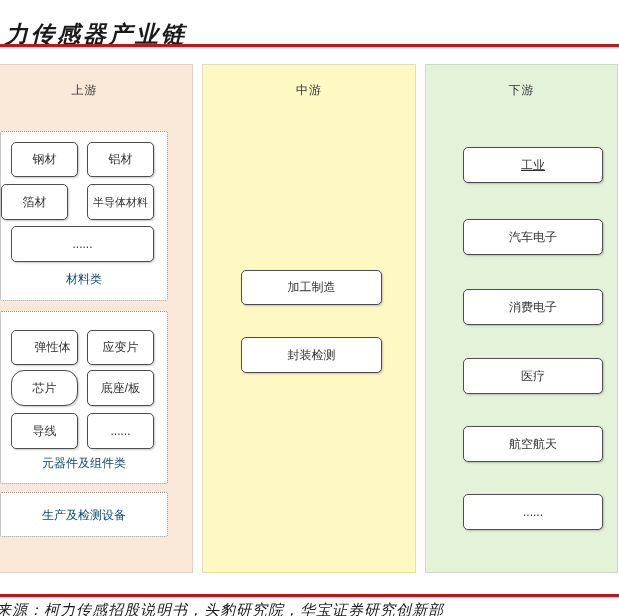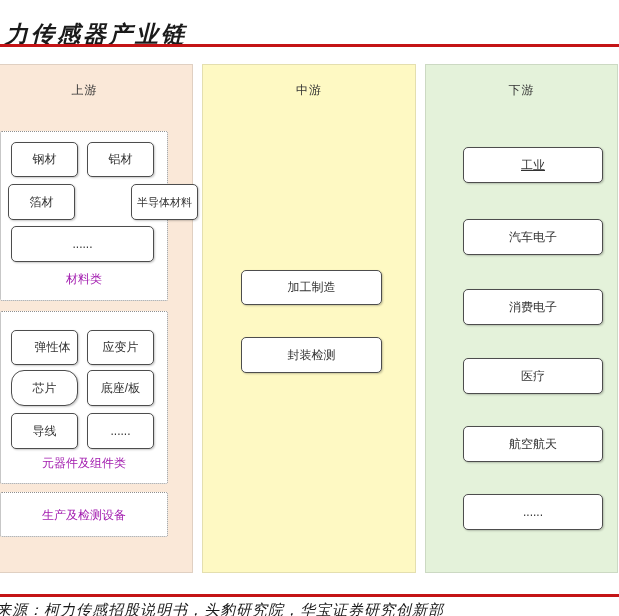--- a/index.html
+++ b/index.html
@@ -35,40 +35,40 @@
   
   .group{
     position:absolute;background:#ffffff;border:1px dotted #8f8f8f;
     border-radius:2px;box-sizing:border-box;
   }
   .g1{left:0px;top:131px;width:168px;height:170px;}
   .g2{left:0px;top:311px;width:168px;height:173px;}
   .g3{left:0px;top:492px;width:168px;height:45px;}
   .group-label{
     position:absolute;left:0;right:0;text-align:center;
-    font-size:12px;color:#a21caf;white-space:nowrap;
+    font-size:12px;color:#0c4a6e;white-space:nowrap;
   }
   .g1 .group-label{bottom:12px;}
   .g2 .group-label{bottom:11px;}
   .g3 .group-label{top:14px;}
 
   
   .node{
     position:absolute;background:#ffffff;
     border:1.5px solid #4d4d4d;border-radius:5px;
     box-shadow:1px 1px 2px rgba(0,0,0,0.22);
     display:flex;align-items:center;justify-content:center;
     font-size:12px;color:#333;box-sizing:border-box;
     white-space:nowrap;
   }
   
   .n-steel{left:11px;top:142px;width:67px;height:35px;}
   .n-aluminum{left:87px;top:142px;width:67px;height:35px;}
-  .n-foil{left:8px;top:184px;width:67px;height:36px;}
-  .n-semiconductor{left:87px;top:184px;width:67px;height:36px;font-size:11px;margin-left:44px;}
+  .n-foil{left:1px;top:184px;width:67px;height:36px;}
+  .n-semiconductor{left:87px;top:184px;width:67px;height:36px;font-size:11px;}
   .n-mat-ellipsis{left:11px;top:226px;width:143px;height:36px;}
   
   .n-elastomer{left:11px;top:330px;width:67px;height:35px;padding-left:16px;}
   .n-strain-gauge{left:87px;top:330px;width:67px;height:35px;}
   .n-chip{left:11px;top:370px;width:67px;height:36px;border-radius:13px;}
   .n-base-plate{left:87px;top:370px;width:67px;height:36px;}
   .n-wire{left:11px;top:413px;width:67px;height:36px;}
   .n-comp-ellipsis{left:87px;top:413px;width:67px;height:36px;}
   
   .n-processing{left:241px;top:270px;width:141px;height:35px;}

